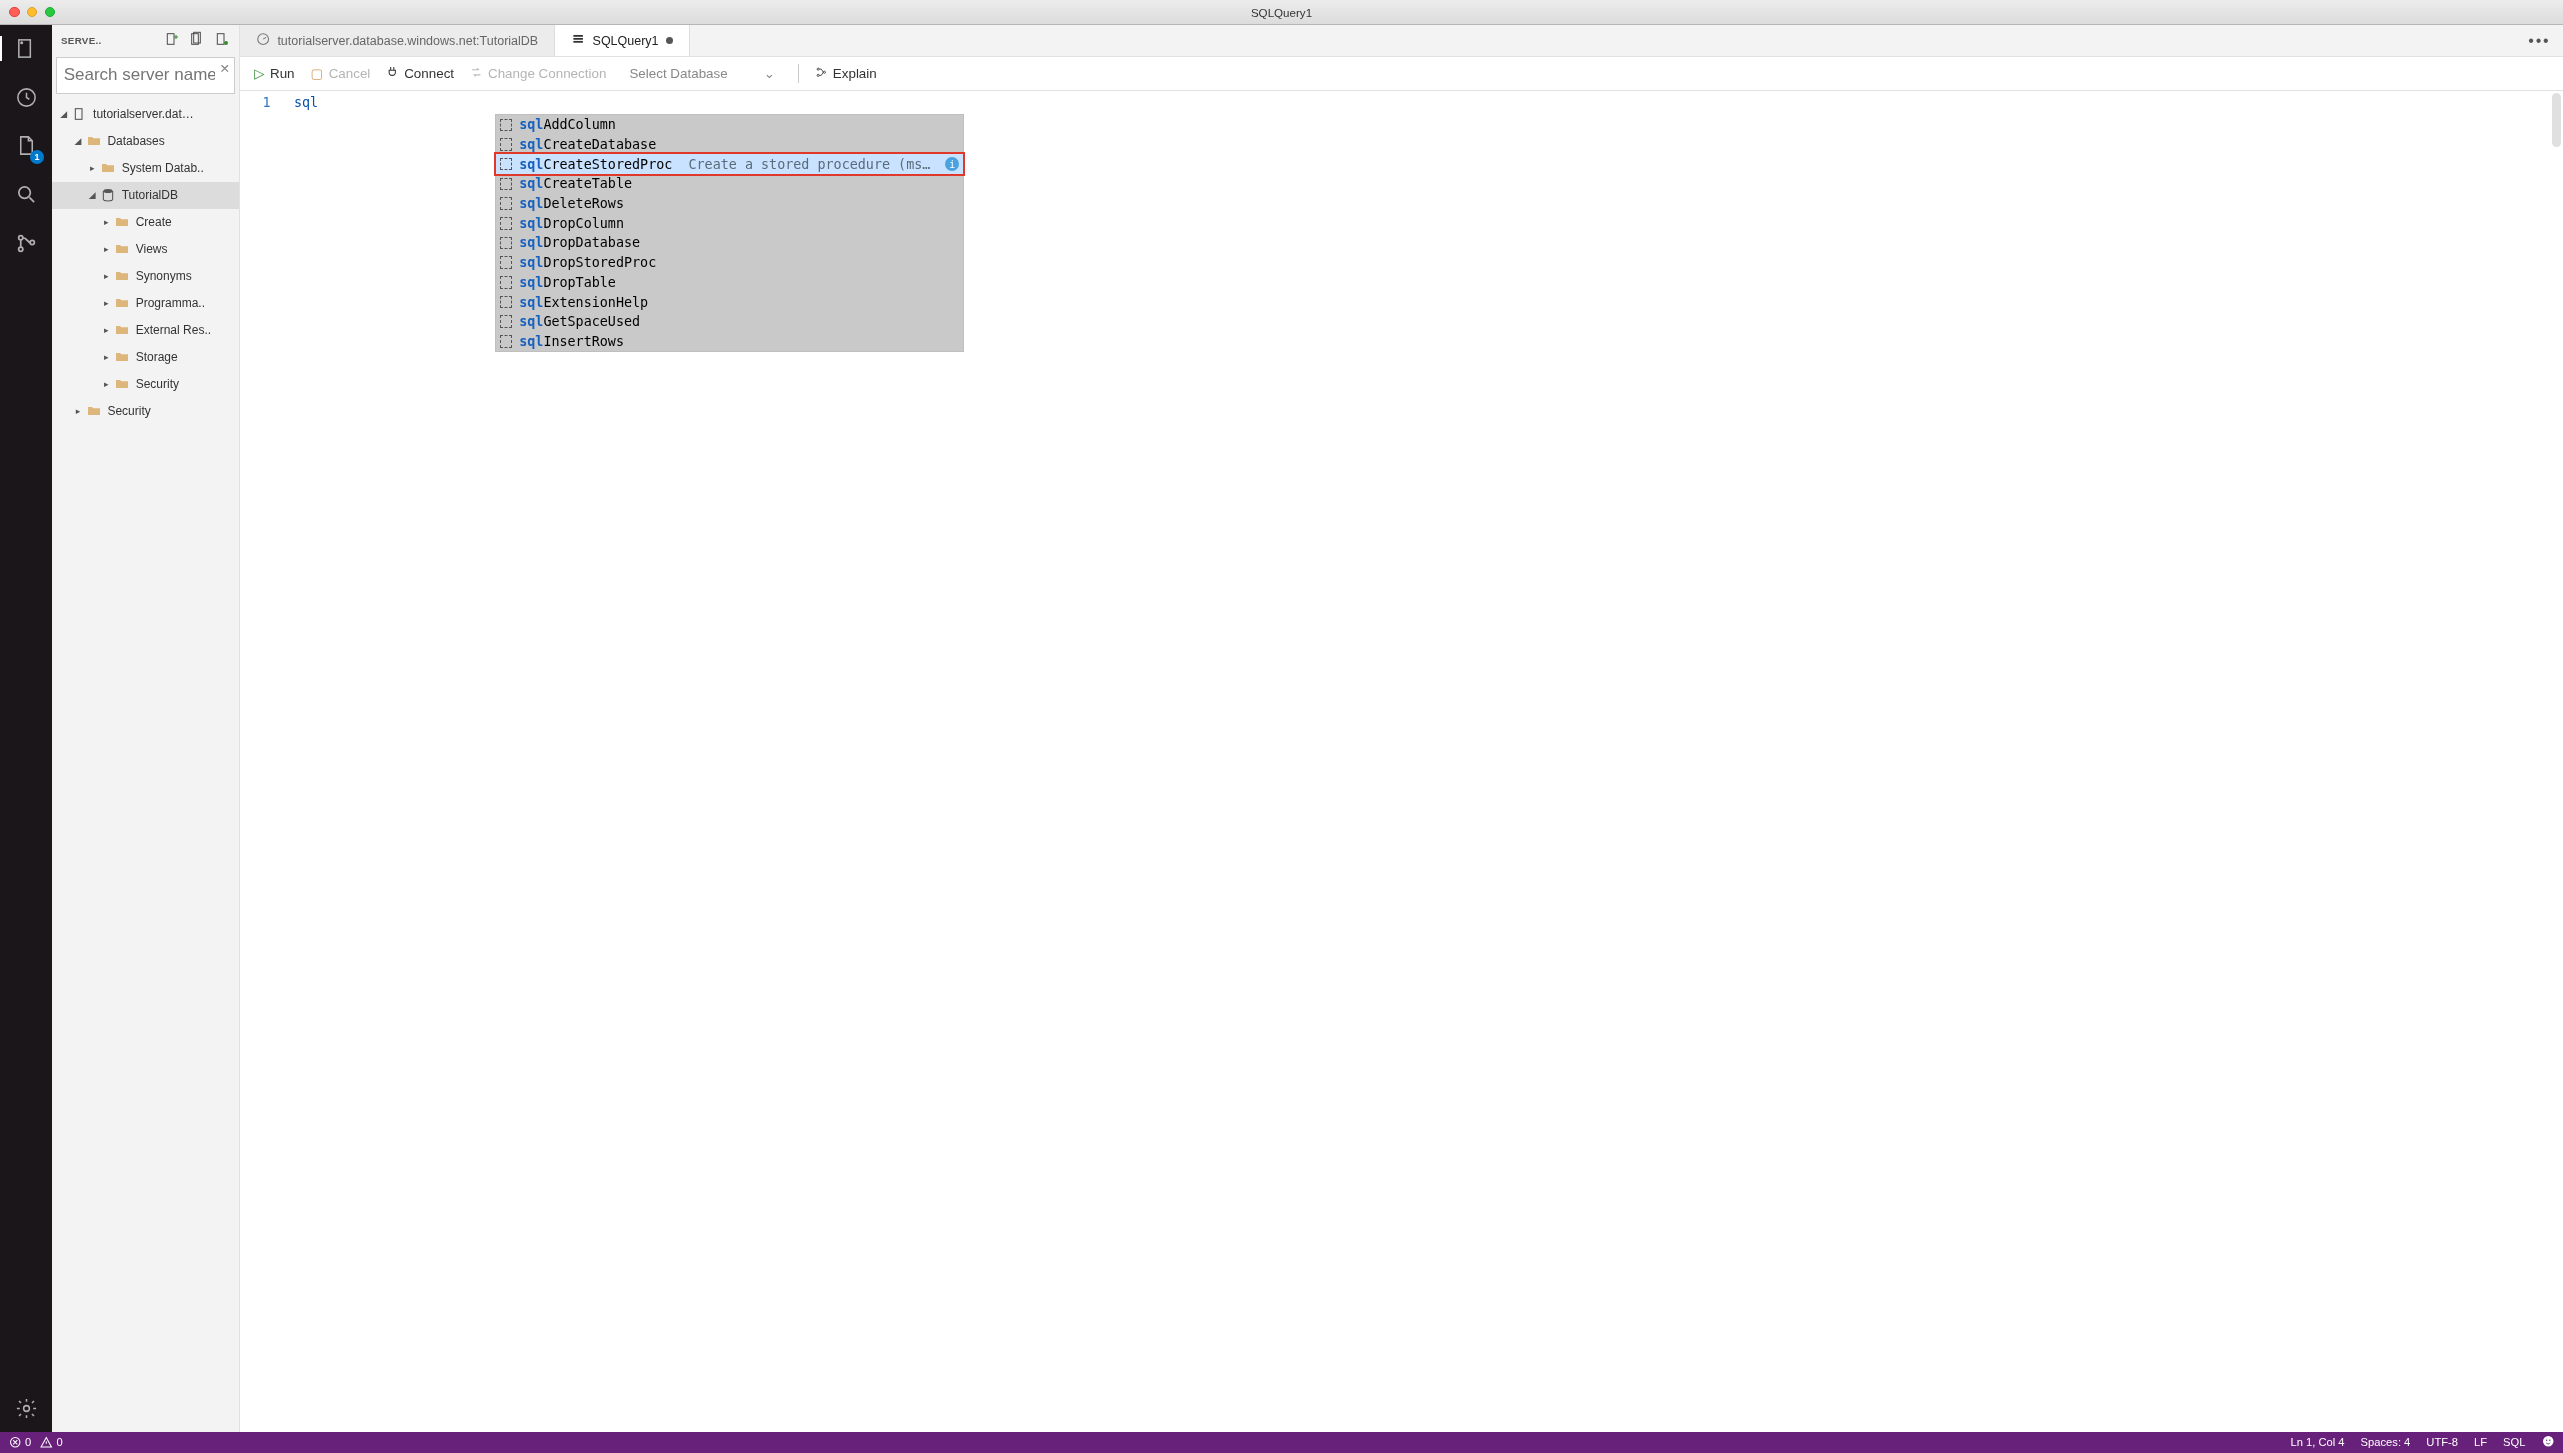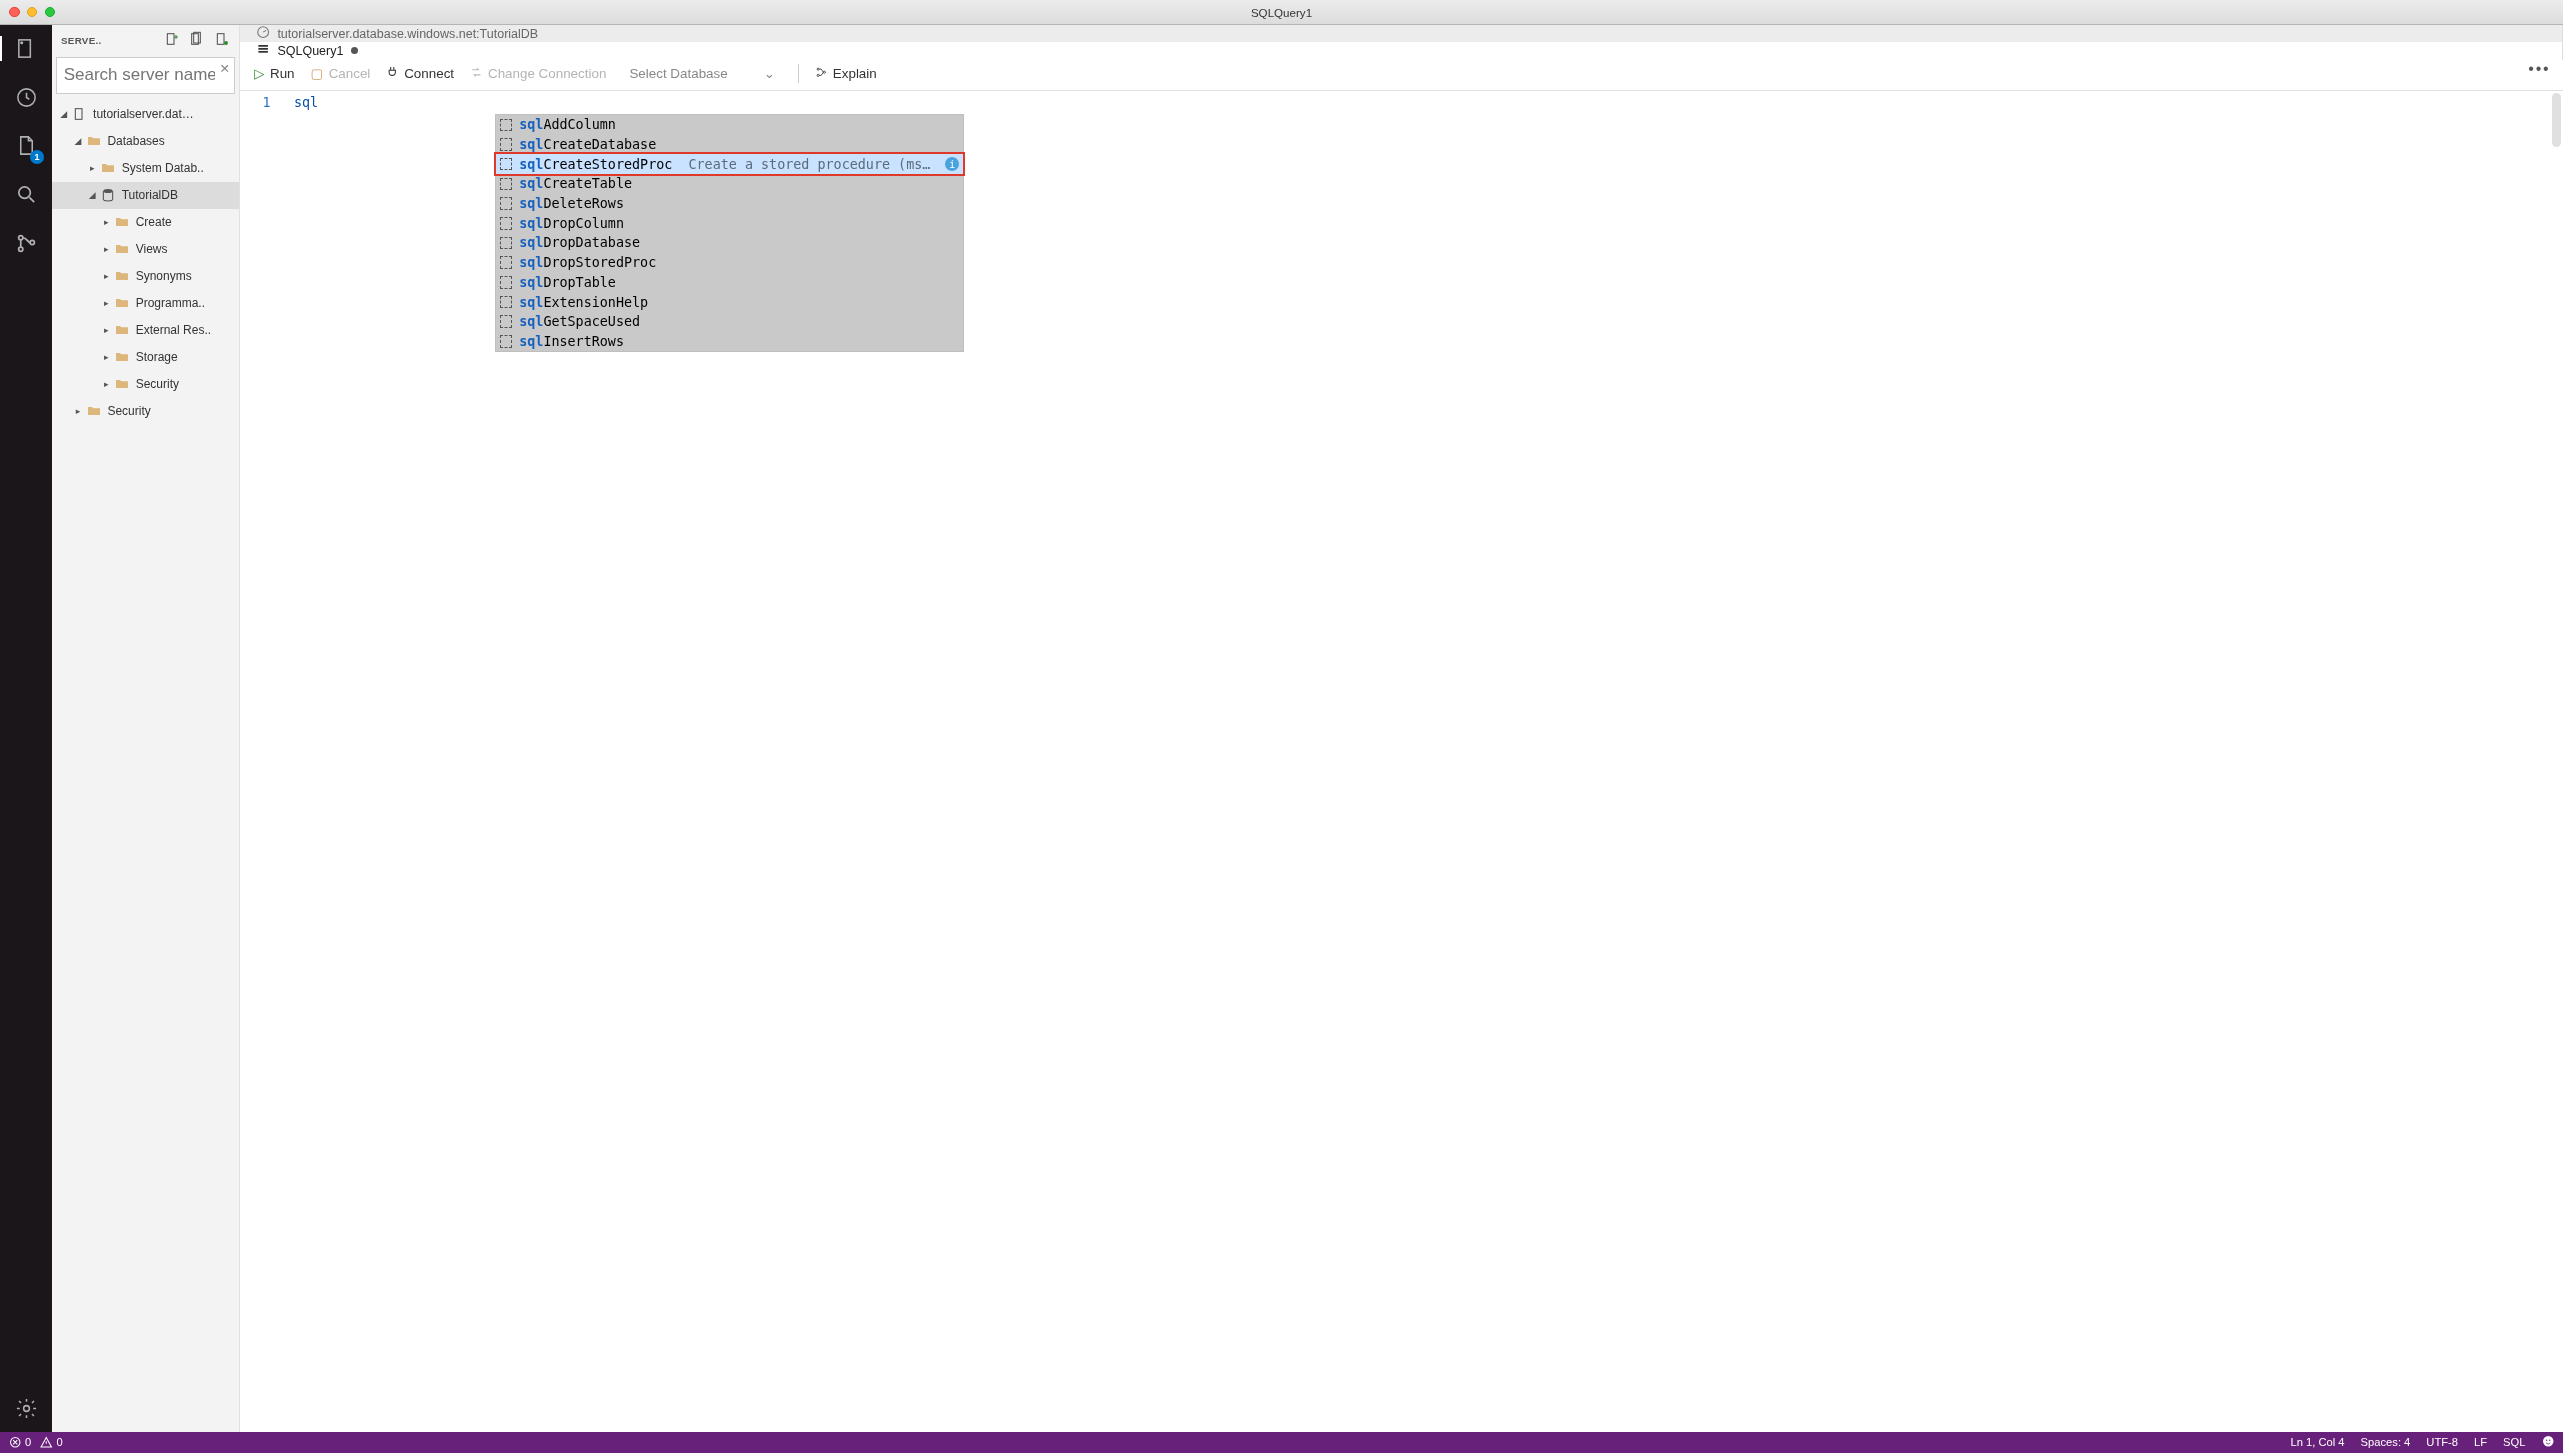--- a/index.html
+++ b/index.html
@@ -75,21 +75,20 @@
   .tree-label { overflow:hidden; text-overflow:ellipsis; }
   .folder-icon svg { fill:#dcb67a; }
   .db-icon svg { fill:#555; }
   .srv-icon svg { fill:#555; }
 
   
   .editor-area { flex:1; display:flex; flex-direction:column; min-width:0; }
   .tabs {
     height:32px; background:#f3f3f3; display:flex; align-items:stretch;
     border-bottom:0.9px solid #e1e1e1;
-    flex-direction:column;
   }
   .tab {
     display:flex; align-items:center; padding:0 16px; gap:7.1px;
     background:#ececec; color:#666; font-size:12.5px; border-right:0.9px solid #ddd;
     cursor:pointer;
   }
   .tab.active { background:#fff; color:#222; }
   .tab .dirty { width:7.1px; height:7.1px; border-radius:50%; background:#555; }
   .tabs-actions { margin-left:auto; display:flex; align-items:center; padding:0 12.5px; color:#555; cursor:pointer; font-size:16px; letter-spacing:1.8px;}
   .toolbar {

